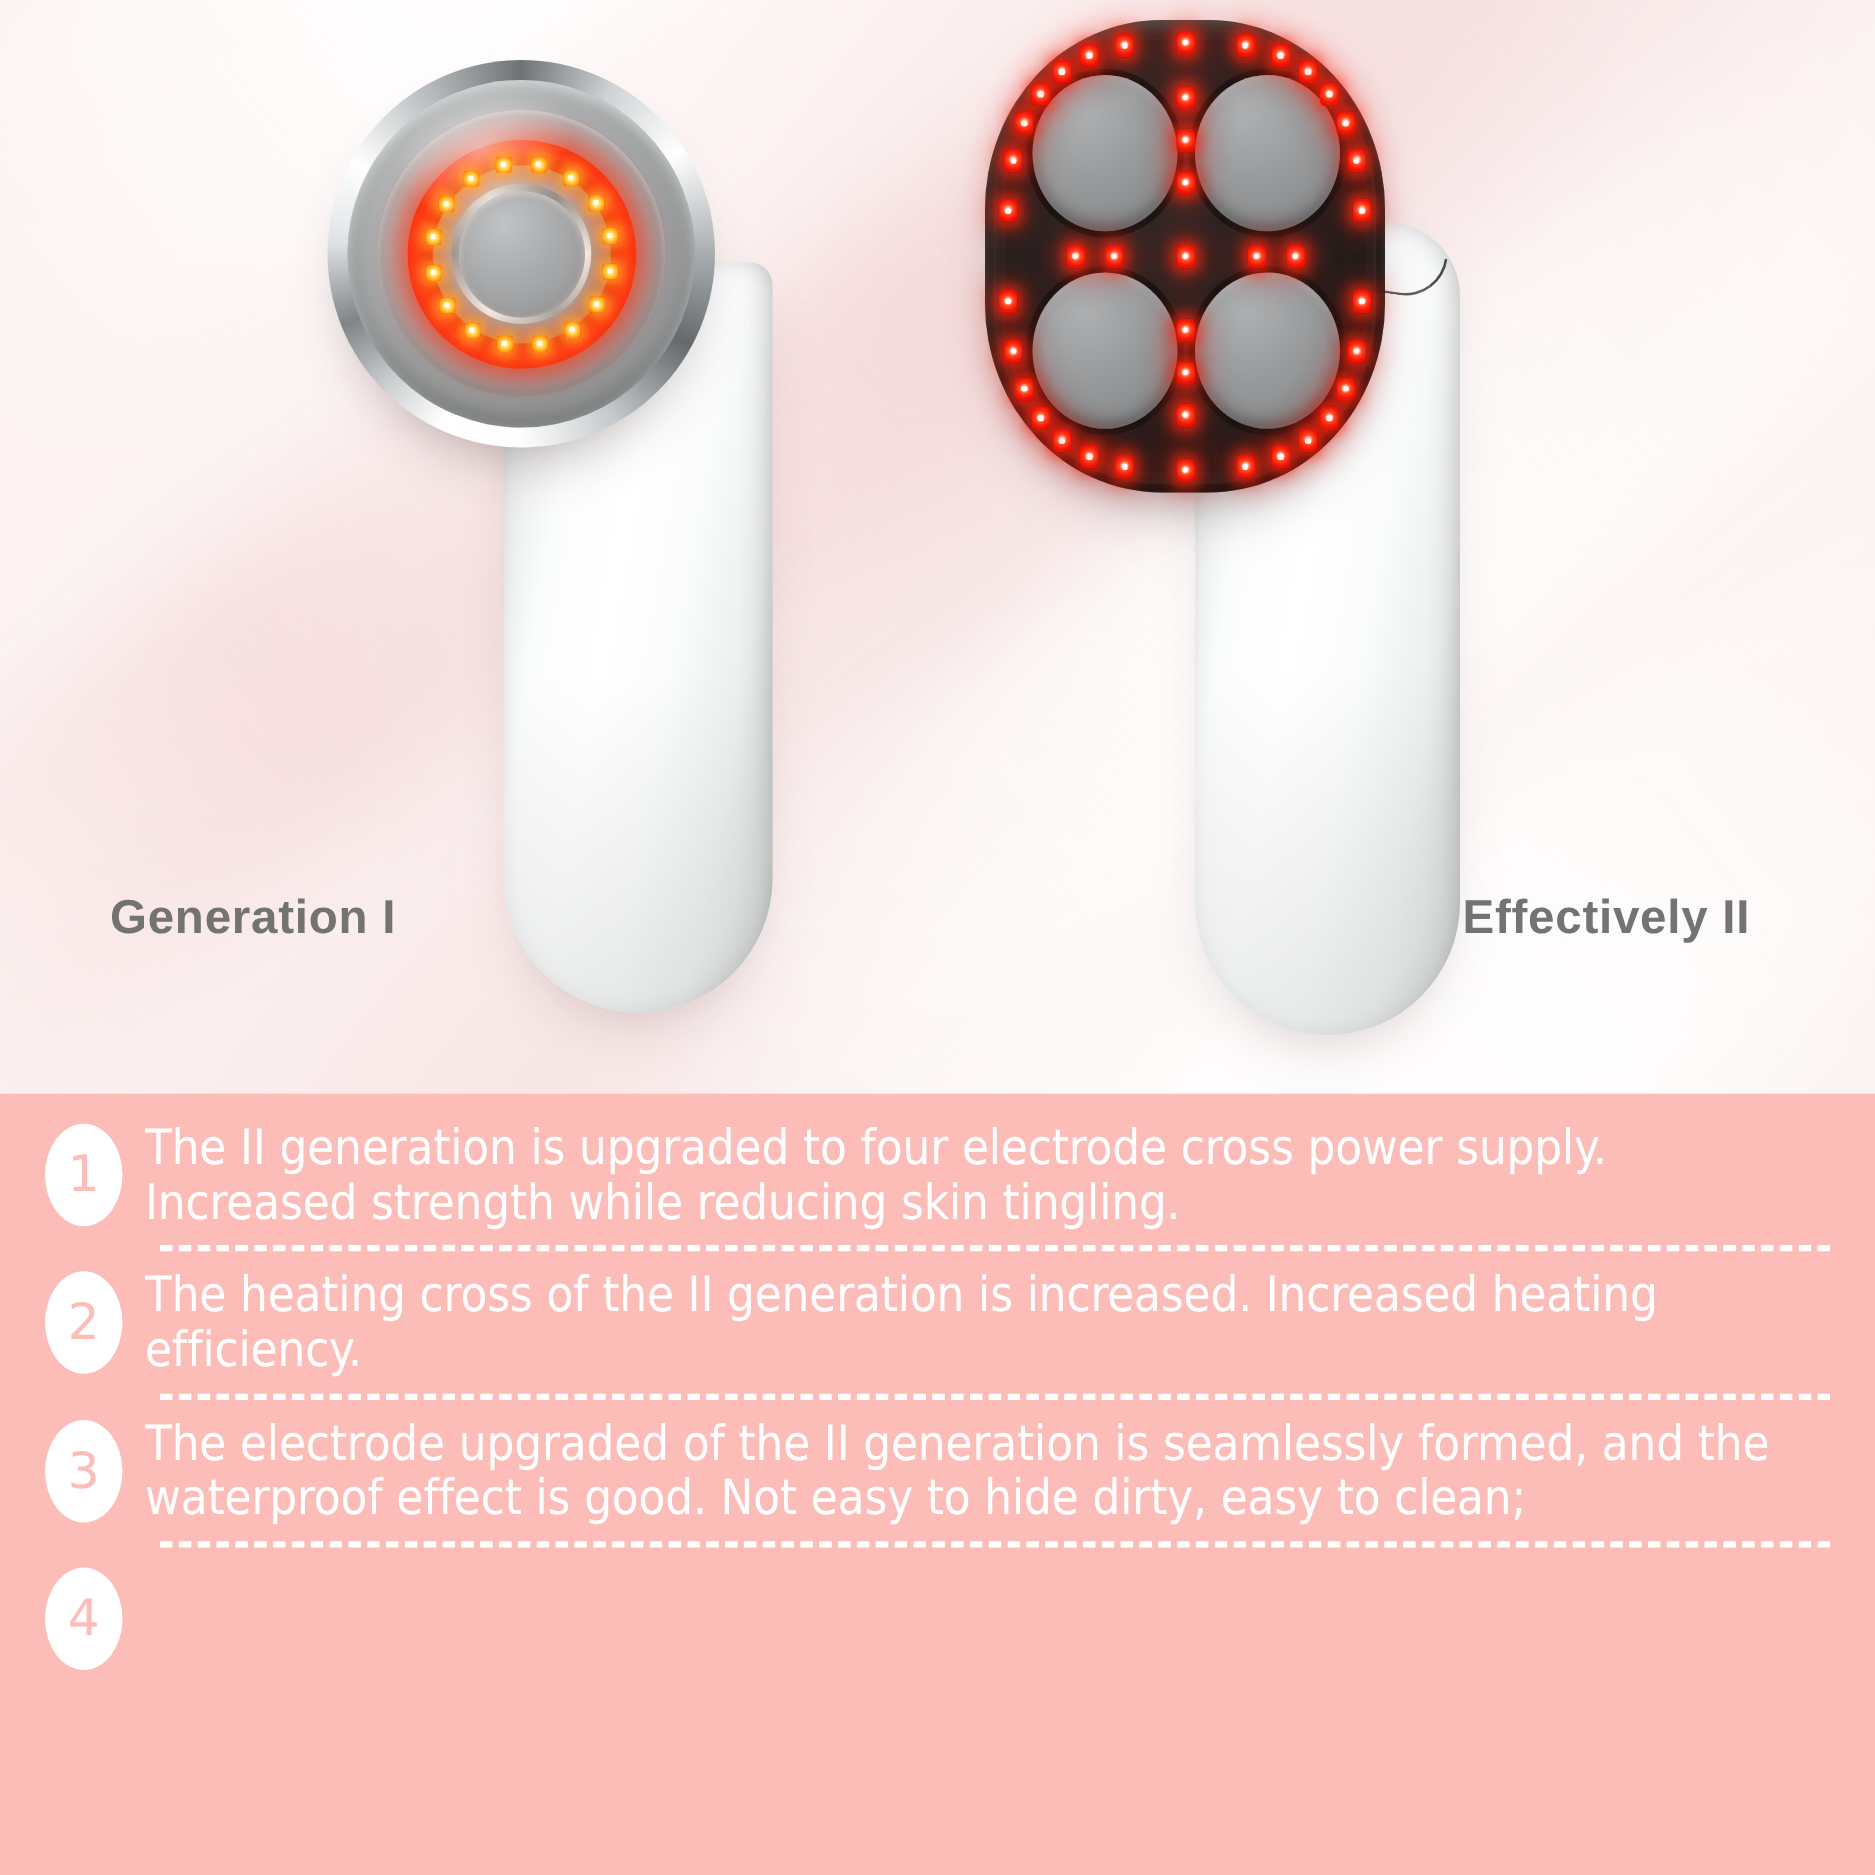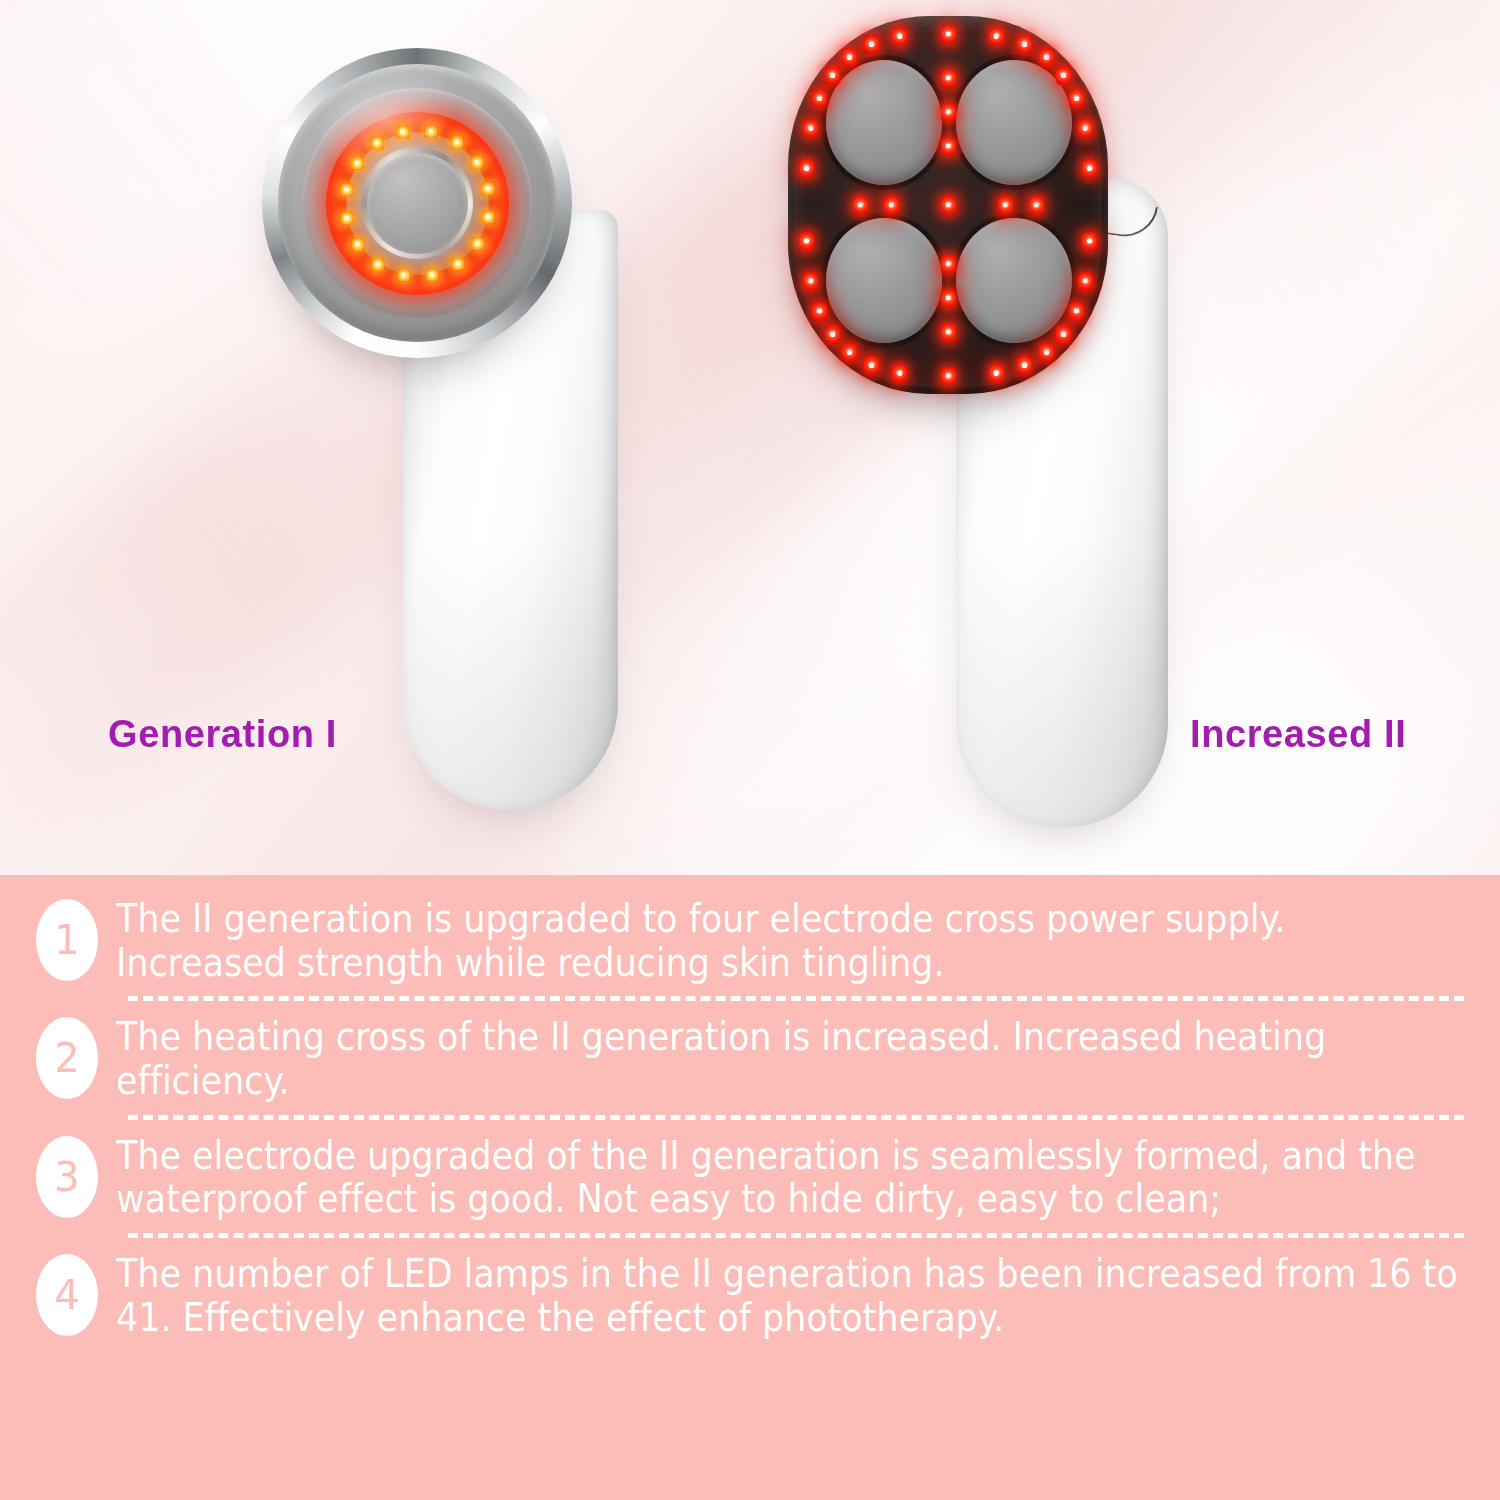--- a/index.html
+++ b/index.html
@@ -276,24 +276,23 @@
     border-bottom: 2.5px solid rgba(30,26,26,0.70);
     border-radius: 0 0 40px 0;
     transform: rotate(8deg);
   }
 
   
   .gen-label {
     position: absolute;
     font-size: 38px;
     font-weight: bold;
-    color: #a21caf;
+    color: #737373;
     letter-spacing: 0.6px;
     white-space: nowrap;
-    margin-left: 20px;
   }
 
   
   .panel {
     position: absolute;
     left: 0; right: 0;
     bottom: 0;
     background: #fcbcb8;
   }
   .feature {
@@ -540,21 +539,21 @@
         <div class="g2-led" style="left: 72px; top: 189px;">
           <i></i>
         </div>
         <div class="g2-led" style="left: 248px; top: 189px;">
           <i></i>
         </div>
       </div>
   </div>
 
   <div class="gen-label" style="left:88px; top:713px;">Generation  I</div>
-  <div class="gen-label" style="left:1170px; top:713px;">Increased  II</div>
+  <div class="gen-label" style="left:1170px; top:713px;">Effectively  II</div>
 
   <div class="panel" style="top:875px; height:625px;">
 
     <div class="feature" style="margin-top:20px;">
       <div class="badge">1</div>
       <div class="feature-text">The  II  generation is upgraded to four electrode cross power supply. Increased strength while reducing skin tingling.</div>
     </div>
     <div class="divider"></div>
 
     <div class="feature">
@@ -564,18 +563,17 @@
     <div class="divider"></div>
 
     <div class="feature">
       <div class="badge">3</div>
       <div class="feature-text">The electrode upgraded of the  II  generation is seamlessly formed, and the waterproof effect is good. Not easy to hide dirty, easy to clean;</div>
     </div>
     <div class="divider"></div>
 
     <div class="feature">
       <div class="badge">4</div>
-      <div class="feature-text">The number of LED lamps in the  II  generation has been increased from 16 to 41. Effectively enhance the effect of phototherapy.</div>
     </div>
 
   </div>
 
 </div>
 
 </body></html>

